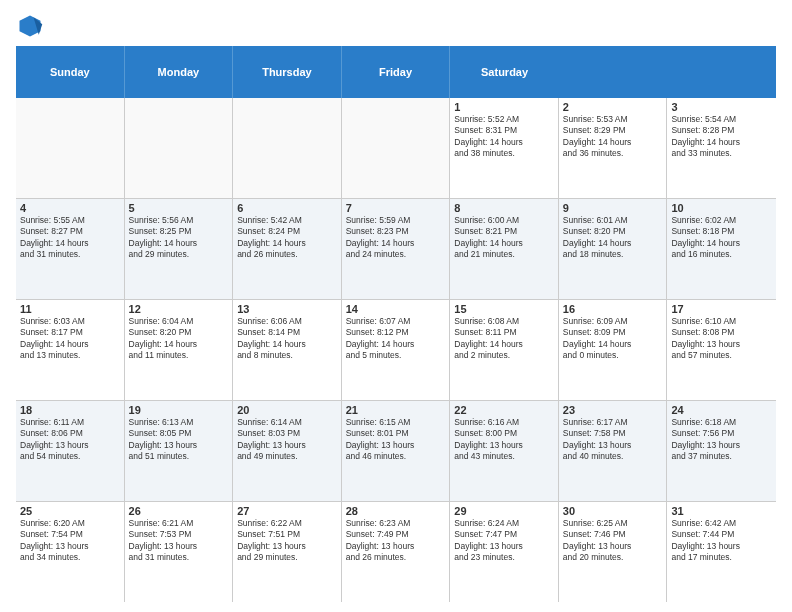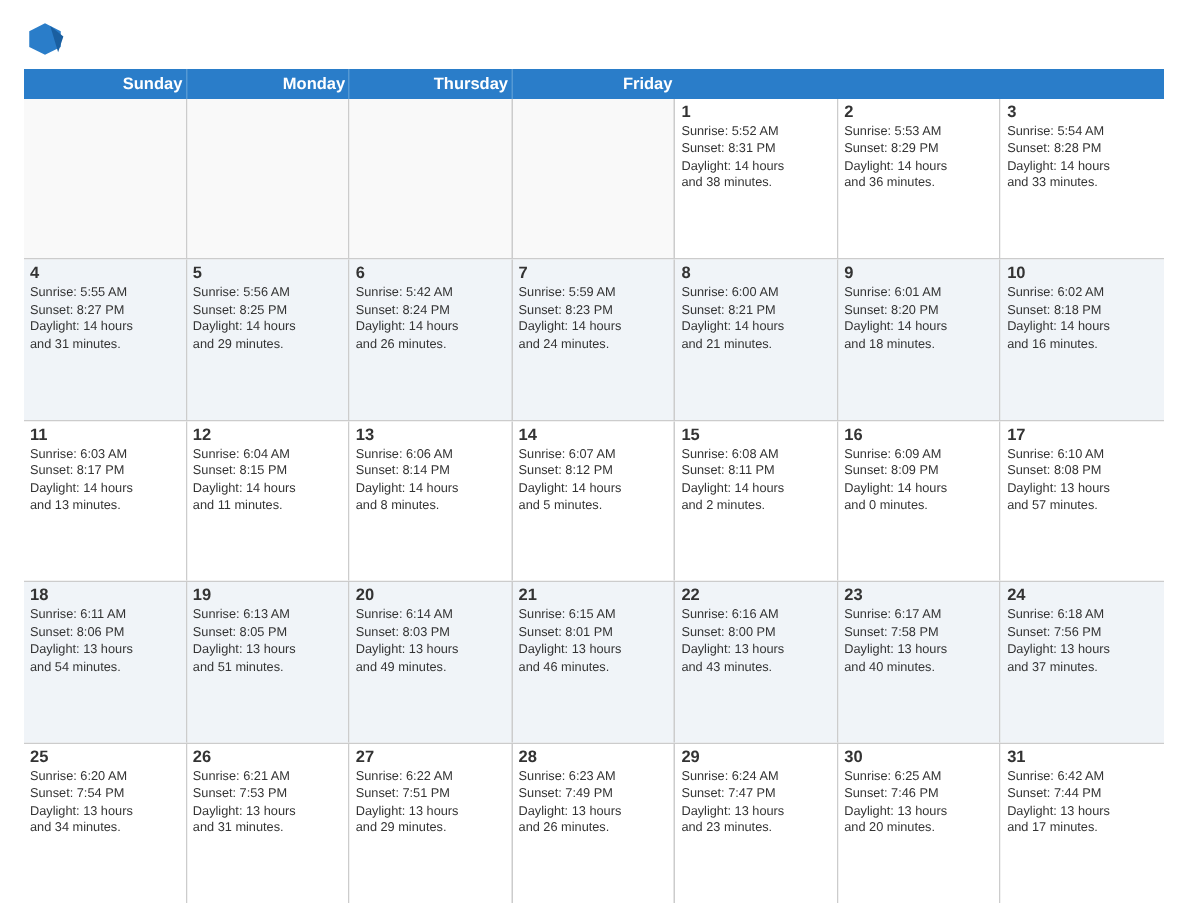--- a/index.html
+++ b/index.html
@@ -67,22 +67,22 @@
     }
     .cal-header-row {
       display: grid;
       grid-template-columns: repeat(7, 1fr);
       background: #2a7dc9;
     }
     .cal-header-cell {
       color: #fff;
       font-size: 11px;
       font-weight: bold;
-      text-align: right;
-      padding: 4px 2px;
+      text-align: center;
+      padding: 20px 2px;
       border-right: 1px solid #5599d4;
     }
     .cal-header-cell:last-child { border-right: none; }
     .cal-body {
       display: flex;
       flex-direction: column;
       flex: 1;
     }
     .cal-week {
       display: grid;
@@ -135,20 +135,21 @@
       <div class="subtitle"></div>
     </div>
   </div>
 
   <div class="calendar">
     <div class="cal-header-row">
     <div class="cal-header-cell">Sunday</div>
         <div class="cal-header-cell">Monday</div>
         <div class="cal-header-cell">Thursday</div>
         <div class="cal-header-cell">Friday</div>
+        <div class="cal-header-cell">Saturday</div>
       </div>
     <div class="cal-body">
     <div class="cal-week">
           <div class="cal-cell empty"></div>
           <div class="cal-cell empty"></div>
           <div class="cal-cell empty"></div>
           <div class="cal-cell empty"></div>
           <div class="cal-cell">
             <span class="day-num">1</span>
             <div class="day-info" style="white-space: pre-line;">Sunrise: 5:52 AM
@@ -226,21 +227,21 @@
           <div class="cal-cell">
             <span class="day-num">11</span>
             <div class="day-info" style="white-space: pre-line;">Sunrise: 6:03 AM
 Sunset: 8:17 PM
 Daylight: 14 hours
 and 13 minutes.</div>
           </div>
           <div class="cal-cell">
             <span class="day-num">12</span>
             <div class="day-info" style="white-space: pre-line;">Sunrise: 6:04 AM
-Sunset: 8:15 PM
+Sunset: 8:20 PM
 Daylight: 14 hours
 and 11 minutes.</div>
           </div>
           <div class="cal-cell">
             <span class="day-num">13</span>
             <div class="day-info" style="white-space: pre-line;">Sunrise: 6:06 AM
 Sunset: 8:14 PM
 Daylight: 14 hours
 and 8 minutes.</div>
           </div>

